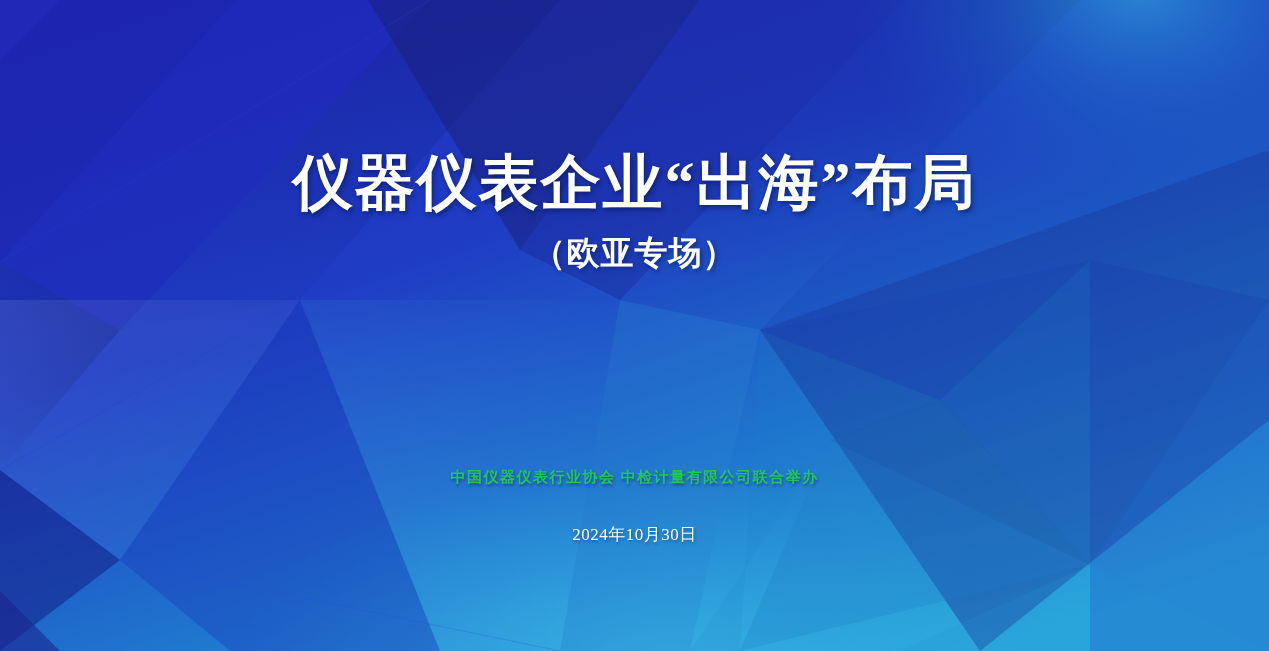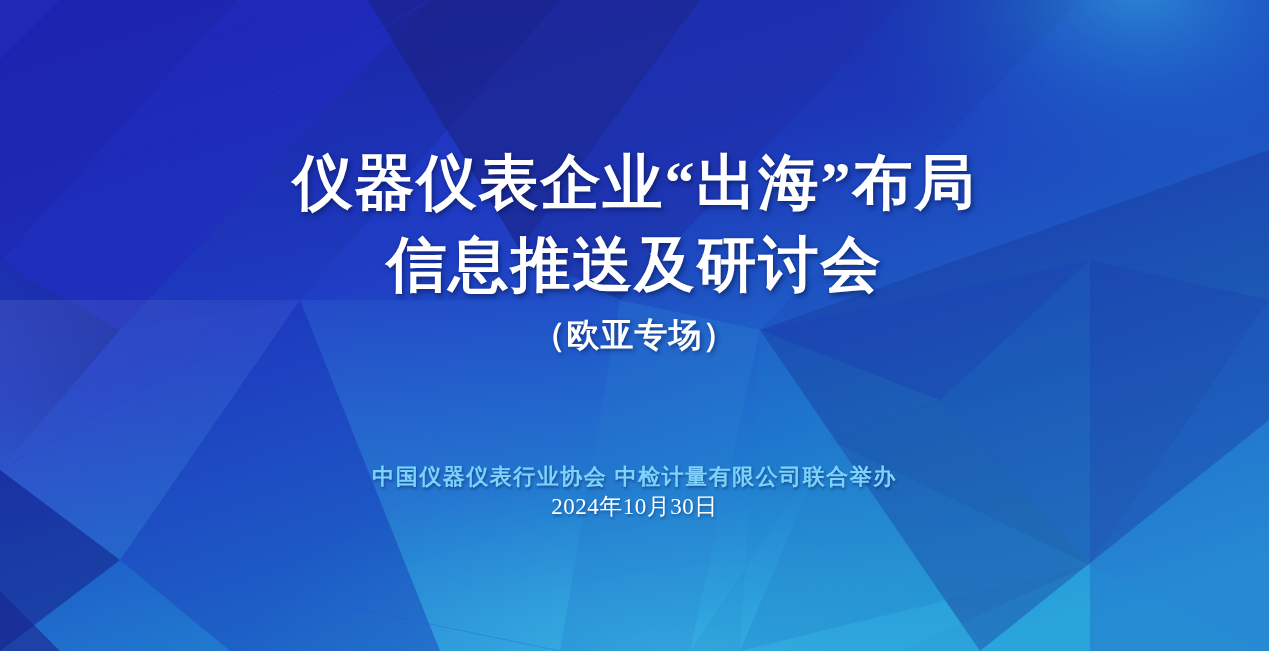--- a/index.html
+++ b/index.html
@@ -62,33 +62,34 @@
   }
   .footer-block {
     position: absolute;
     left: 0;
     top: 462px;
     width: 100%;
     text-align: center;
   }
   .organizers {
     display: block;
-    color: #7dd3fc;
-    font-size: 22px;
+    color: #22c55e;
+    font-size: 15px;
     line-height: 30px;
     font-weight: 700;
     letter-spacing: 1.5px;
-    font-family: Liberation Sans, sans-serif;
+    font-family: Liberation Serif, serif;
     text-shadow: 1px 2px 3px rgba(8, 24, 80, 0.45);
     white-space: nowrap;
   }
   .event-date {
     display: block;
+    margin-top: 28px;
     color: #ffffff;
-    font-size: 23px;
+    font-size: 17px;
     line-height: 30px;
     font-weight: 400;
     letter-spacing: 0.5px;
     font-family: "Liberation Serif", "DejaVu Serif", serif;
     text-shadow: 1px 2px 3px rgba(8, 24, 80, 0.4);
     white-space: nowrap;
   }
 </style>
 </head>
 <body>
@@ -173,21 +174,20 @@
     <line x1="760" y1="330" x2="1090" y2="260" stroke="#2a55cc" stroke-width="1" opacity="0.18"></line>
 
     <polygon points="0,0 60,0 0,60" fill="#2229b8" opacity="0.7"></polygon>
     <polygon points="0,591 60,651 0,651" fill="#1b2590" opacity="0.6"></polygon>
   </svg>
 
   <div id="content">
 
     <div class="title-block">
       <span class="title-line">仪器仪表企业“出海”布局</span>
-      <span class="title-line">信息推送及研讨会</span>
       <span class="subtitle-line">（欧亚专场）</span>
     </div>
 
     <div class="footer-block">
       <span class="organizers">中国仪器仪表行业协会 中检计量有限公司联合举办</span>
       <span class="event-date">2024年10月30日</span>
     </div>
 
   </div>
 </div>

